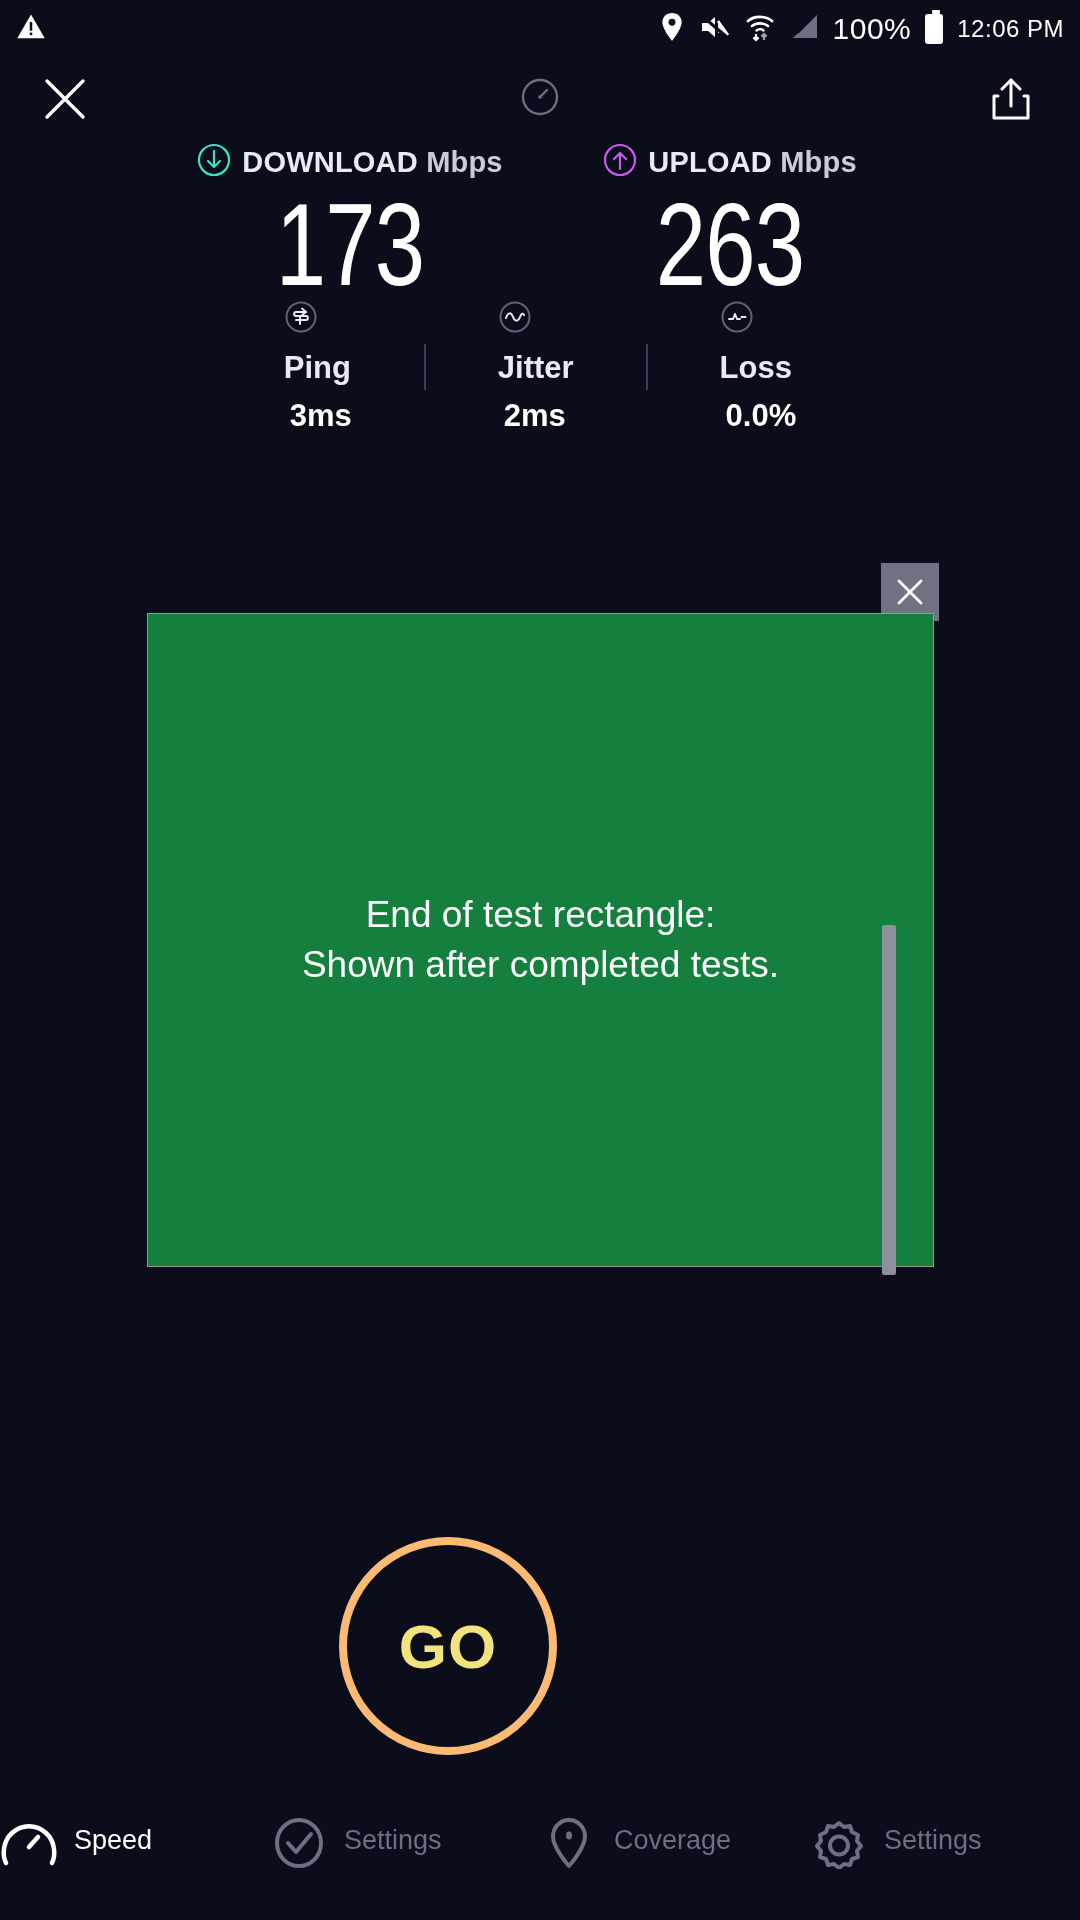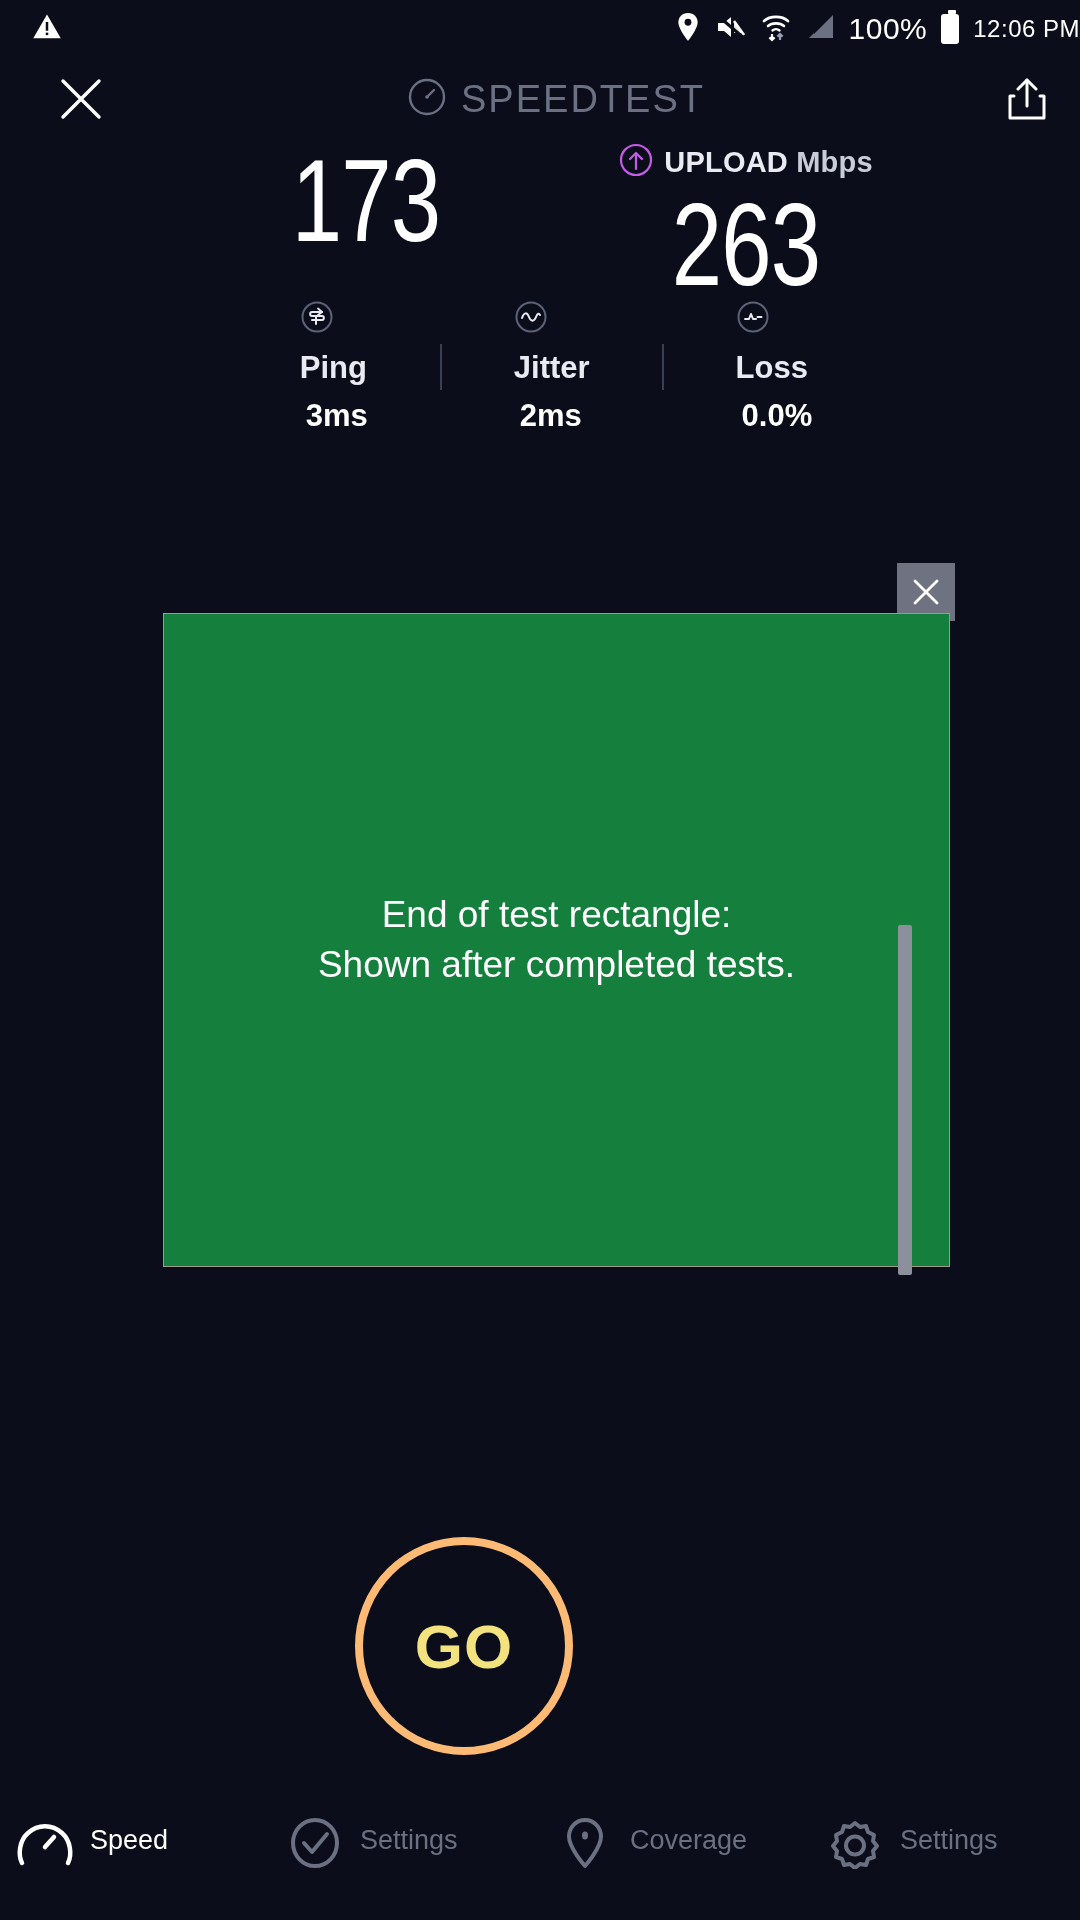--- a/index.html
+++ b/index.html
@@ -6,21 +6,20 @@
   html, body {
     width:1080px; height:1920px;
     background:#0b0e1a;
     font-family:"Liberation Sans", sans-serif;
     overflow:hidden;
   }
   .screen {
     position:relative;
     width:896px; height:1920px;
     background:#0b0e1a;
-    margin-left:16px;
   }
 
   
   .statusbar {
     position:absolute; top:0; left:0;
     width:1080px; height:58px;
     display:flex; align-items:center;
     padding:0 16px;
     color:#ffffff;
   }
@@ -233,35 +232,43 @@
       </svg>
     </div>
     <div class="appbar-title">
       <span>
         <svg width="40" height="40" viewBox="0 0 40 40">
           <circle cx="20" cy="20" r="17" stroke="#6b7082" stroke-width="2.4" fill="none"></circle>
           <path d="M20 20 L27 13" stroke="#6b7082" stroke-width="2.4" stroke-linecap="round"></path>
           <circle cx="20" cy="20" r="1.8" fill="#6b7082"></circle>
         </svg>
       </span>
-      <span class="appbar-title-text">SPEEDTEST</span>
     </div>
     <div class="appbar-share">
       <svg width="44" height="46" viewBox="0 0 44 46">
         <path d="M22 4 L22 30" stroke="#ffffff" stroke-width="3" stroke-linecap="round"></path>
         <path d="M13 13 L22 4 L31 13" stroke="#ffffff" stroke-width="3" fill="none" stroke-linecap="round" stroke-linejoin="round"></path>
         <path d="M9 20 L5 20 L5 42 L39 42 L39 20 L35 20" stroke="#ffffff" stroke-width="3" fill="none" stroke-linecap="round" stroke-linejoin="round"></path>
       </svg>
     </div>
   </div>
 
   <div class="results">
     <div class="dl-ul-row">
 
       <div class="metric-col dl">
+        <div class="metric-label">
+          <span>
+            <svg width="34" height="34" viewBox="0 0 34 34">
+              <circle cx="17" cy="17" r="15" stroke="#3ee0c8" stroke-width="2.2" fill="none"></circle>
+              <path d="M17 8 L17 24 M11 18 L17 24 L23 18" stroke="#3ee0c8" stroke-width="2.2" fill="none" stroke-linecap="round" stroke-linejoin="round"></path>
+            </svg>
+          </span>
+          <span class="metric-label-text"><span>DOWNLOAD</span> <span class="unit">Mbps</span></span>
+        </div>
         <div class="metric-value">173</div>
       </div>
 
       <div class="metric-col ul">
         <div class="metric-label">
           <span>
             <svg width="34" height="34" viewBox="0 0 34 34">
               <circle cx="17" cy="17" r="15" stroke="#c45ce8" stroke-width="2.2" fill="none"></circle>
               <path d="M17 26 L17 10 M11 16 L17 10 L23 16" stroke="#c45ce8" stroke-width="2.2" fill="none" stroke-linecap="round" stroke-linejoin="round"></path>
             </svg>

